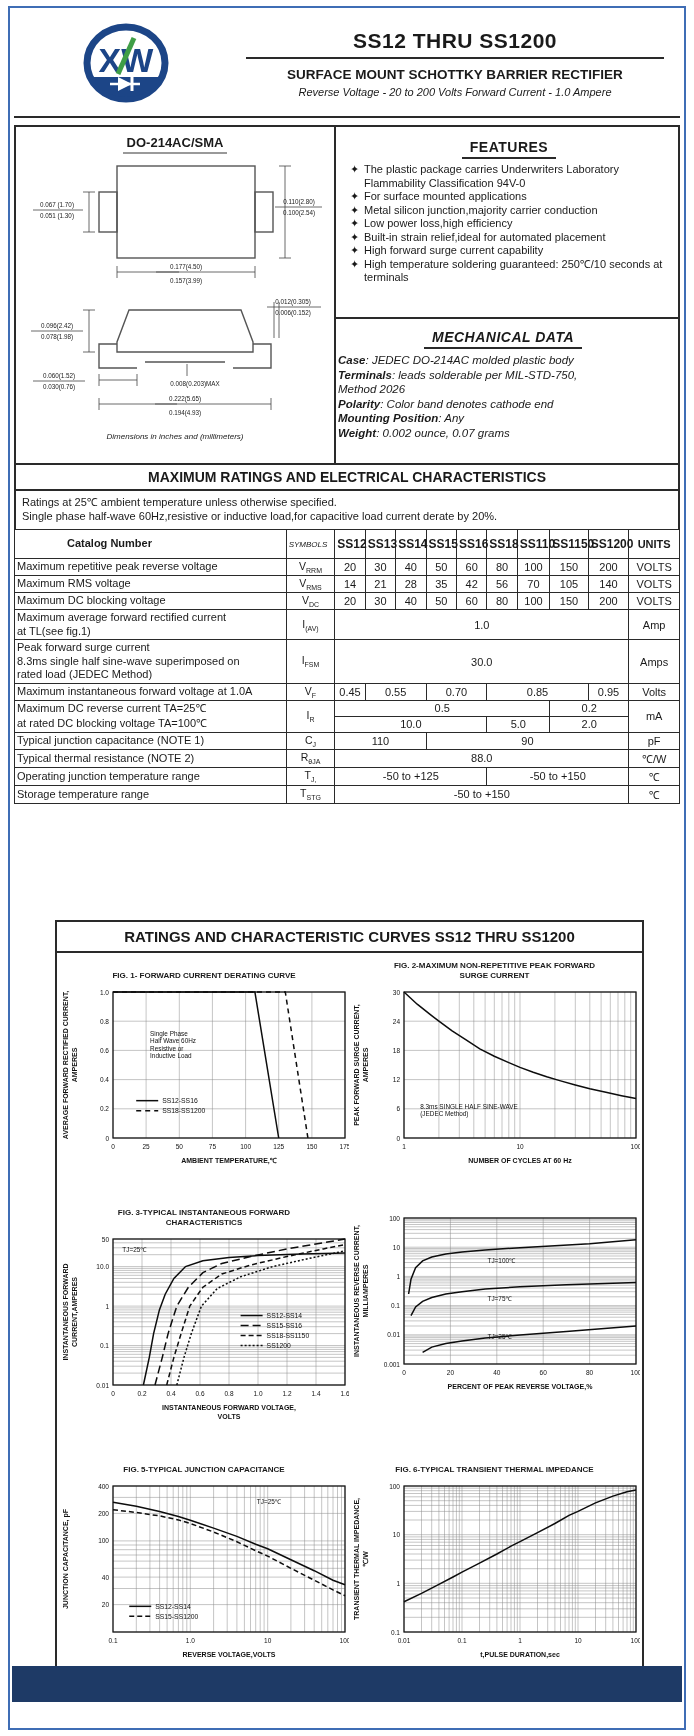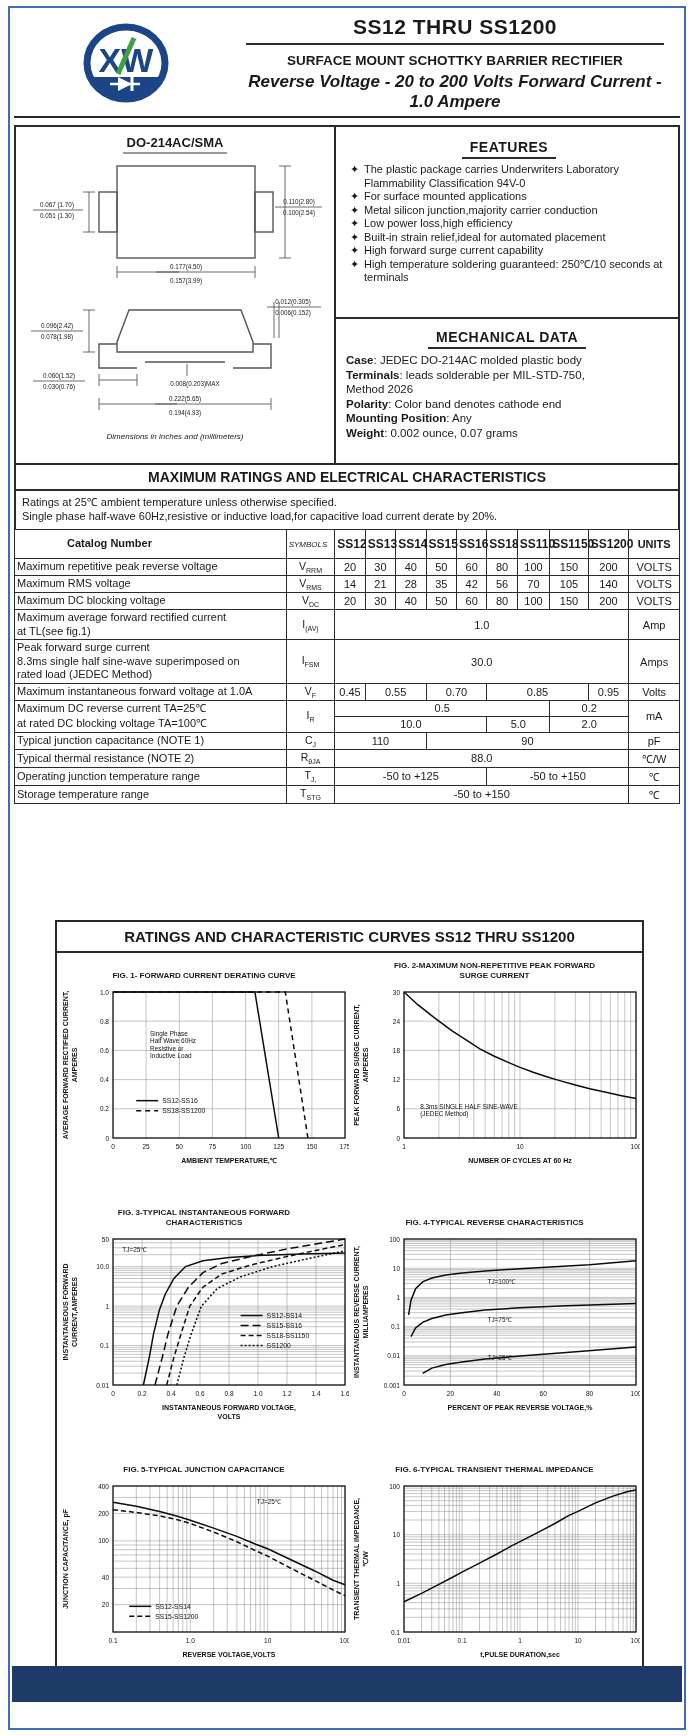--- a/index.html
+++ b/index.html
@@ -6,36 +6,36 @@
   .page{position:relative;width:694px;height:1736px;background:#fff;font-family:"Liberation Sans",sans-serif;color:#1a1a1a;overflow:hidden;}
   .frame{position:absolute;left:8px;top:6px;right:8px;bottom:6px;border:2px solid #3f6db5;pointer-events:none;}
   .inner{position:absolute;left:14px;top:10px;width:666px;}
   
   .hdr{display:flex;align-items:center;height:106px;border-bottom:2px solid #2a2a2a;}
   .logo{margin-left:68px;}
   .titleblock{margin-left:70px;width:430px;text-align:center;}
   .title{font-size:21px;font-weight:bold;letter-spacing:.5px;}
   .title-rule{border-bottom:2px solid #2a2a2a;margin:4px 6px 8px 6px;}
   .subtitle{font-size:13.5px;font-weight:bold;}
-  .tagline{font-size:17px;font-style:italic;margin-top:4px;font-weight:bold;}
+  .tagline{font-size:11px;font-style:italic;margin-top:4px;}
   
   .top-box{display:flex;border:2px solid #2a2a2a;border-top-width:2px;margin-top:7px;height:336px;}
   .pkg-cell{width:318px;border-right:2px solid #2a2a2a;position:relative;}
   .pkg-title{text-align:center;font-size:13px;font-weight:bold;margin-top:8px;}
   .pkg-title span{border-bottom:2px solid #999;padding:0 4px 2px 4px;}
   .pkg-svg{display:block;margin:2px auto 0 auto;}
   .pkg-caption{text-align:center;font-size:8px;font-style:italic;color:#222;margin-top:0px;}
   .right-col{flex:1;display:flex;flex-direction:column;}
   .features{height:182px;border-bottom:2px solid #2a2a2a;padding:8px 10px 0 14px;}
   .sec-head{text-align:center;font-size:14px;font-weight:bold;margin:4px 0 8px 0;}
   .sec-head span{border-bottom:2px solid #2a2a2a;padding:0 8px 2px 8px;letter-spacing:.5px;}
   .feat-list{font-size:11px;line-height:13.5px;}
   .feat-item{display:flex;}
   .feat-item .bullet{width:14px;flex:0 0 14px;}
-  .mech{padding:6px 10px 0 10px;}
+  .mech{padding:6px 10px 0 2px;font-style:italic;}
   .mech-lines{font-size:11.5px;line-height:14.5px;}
   
   .ratings-title{border:2px solid #2a2a2a;border-top:none;text-align:center;font-size:14px;font-weight:bold;padding:4px 0;}
   .intro{border-left:2px solid #2a2a2a;border-right:2px solid #2a2a2a;font-size:11px;line-height:14px;padding:4px 6px 6px 6px;}
   table.ratings{border-collapse:collapse;table-layout:fixed;width:666px;font-size:11px;}
   table.ratings td{border:1px solid #2a2a2a;padding:1px 2px;vertical-align:middle;}
   td.lab{text-align:left;padding-left:5px;line-height:13.5px;}
   td.val,td.unit,td.sym,td.mod{text-align:center;}
   td.hd{font-weight:bold;}
   td.symhd{font-style:italic;font-weight:normal;font-size:8px;}
@@ -503,21 +503,21 @@
             <line x1="181.60000000000002" y1="106.54" x2="203.60000000000002" y2="106.54" class="curve" stroke-dasharray="5,3"></line>
             <text x="207.60000000000002" y="108.84" class="leg">SS18-SS1150</text>
             <line x1="181.60000000000002" y1="116.54" x2="203.60000000000002" y2="116.54" class="curve" stroke-dasharray="2,2"></line>
             <text x="207.60000000000002" y="118.84" class="leg">SS1200</text>
             <text x="63.3" y="23.1" class="ann">TJ=25℃</text>
             <text x="170" y="181" text-anchor="middle" class="axlab">INSTANTANEOUS FORWARD VOLTAGE,</text>
             <text x="170" y="190" text-anchor="middle" class="axlab">VOLTS</text>
             <text transform="rotate(-90 9 83)" x="9" y="83" text-anchor="middle" class="axlab">INSTANTANEOUS FORWARD</text>
             <text transform="rotate(-90 18 83)" x="18" y="83" text-anchor="middle" class="axlab">CURRENT,AMPERES</text>
           </svg></div>
-        <div class="fig"><div class="fig-title">FIG. 4-TYPICAL REVERSE CHARACTERISTICS</div><svg width="290" height="212" viewBox="0 0 290 212">
+        <div class="fig"><svg width="290" height="212" viewBox="0 0 290 212">
             <line x1="54.0" y1="10" x2="54.0" y2="156" class="grid"></line>
             <line x1="100.4" y1="10" x2="100.4" y2="156" class="grid"></line>
             <line x1="146.8" y1="10" x2="146.8" y2="156" class="grid"></line>
             <line x1="193.2" y1="10" x2="193.2" y2="156" class="grid"></line>
             <line x1="239.6" y1="10" x2="239.6" y2="156" class="grid"></line>
             <line x1="286.0" y1="10" x2="286.0" y2="156" class="grid"></line>
             <line x1="54" y1="156.0" x2="286" y2="156.0" class="grid"></line>
             <line x1="54" y1="147.2" x2="286" y2="147.2" class="grid"></line>
             <line x1="54" y1="142.1" x2="286" y2="142.1" class="grid"></line>
             <line x1="54" y1="138.4" x2="286" y2="138.4" class="grid"></line>

